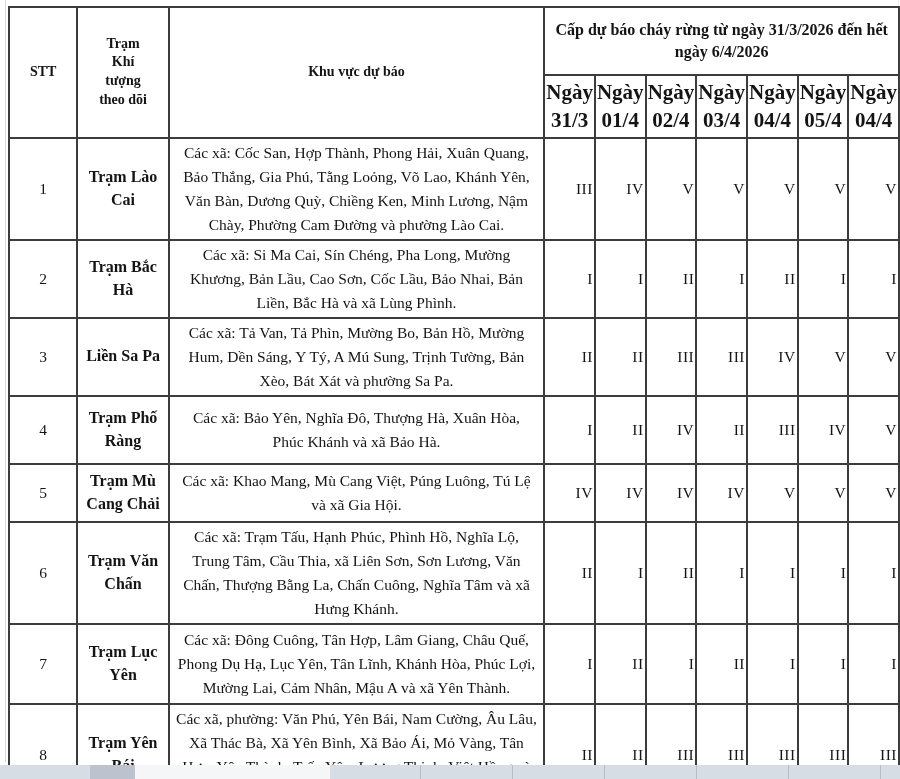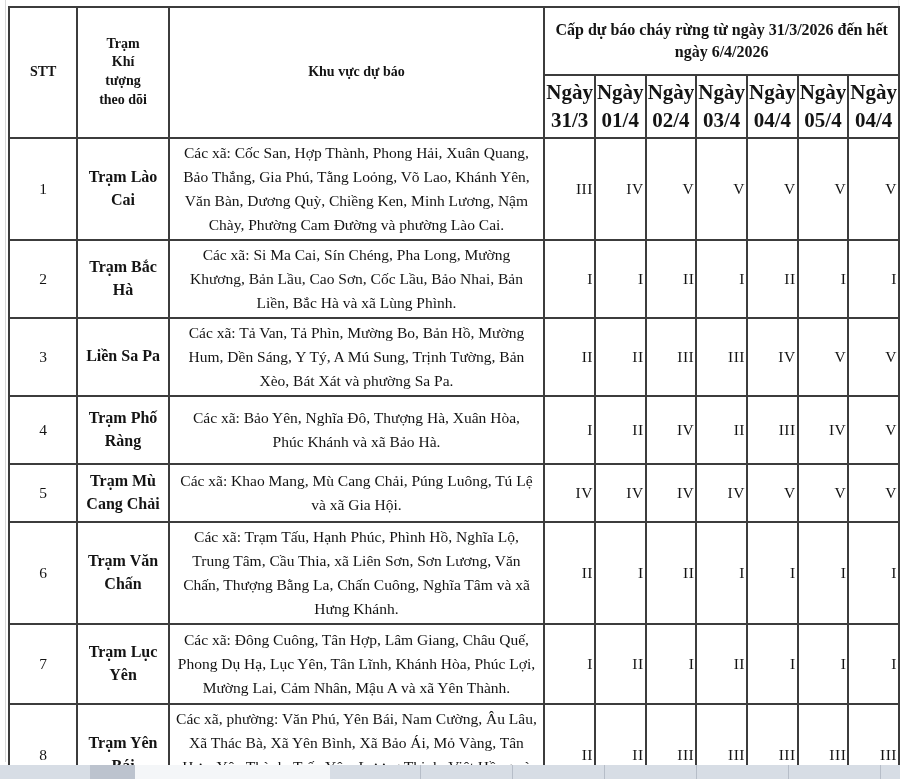--- a/index.html
+++ b/index.html
@@ -205,21 +205,21 @@
         <td class="c-lv">IV</td>
         <td class="c-lv">II</td>
         <td class="c-lv">III</td>
         <td class="c-lv">IV</td>
         <td class="c-lv">V</td>
       </tr>
 
       <tr class="r5">
         <td class="c-stt">5</td>
         <td class="c-station">Trạm Mù Cang Chải</td>
-        <td class="c-area">Các xã: Khao Mang, Mù Cang Chải, Púng Luông, Tú Lệ và xã Gia Hội.</td>
+        <td class="c-area">Các xã: Khao Mang, Mù Cang Việt, Púng Luông, Tú Lệ và xã Gia Hội.</td>
         <td class="c-lv">IV</td>
         <td class="c-lv">IV</td>
         <td class="c-lv">IV</td>
         <td class="c-lv">IV</td>
         <td class="c-lv">V</td>
         <td class="c-lv">V</td>
         <td class="c-lv">V</td>
       </tr>
 
       <tr class="r6">

